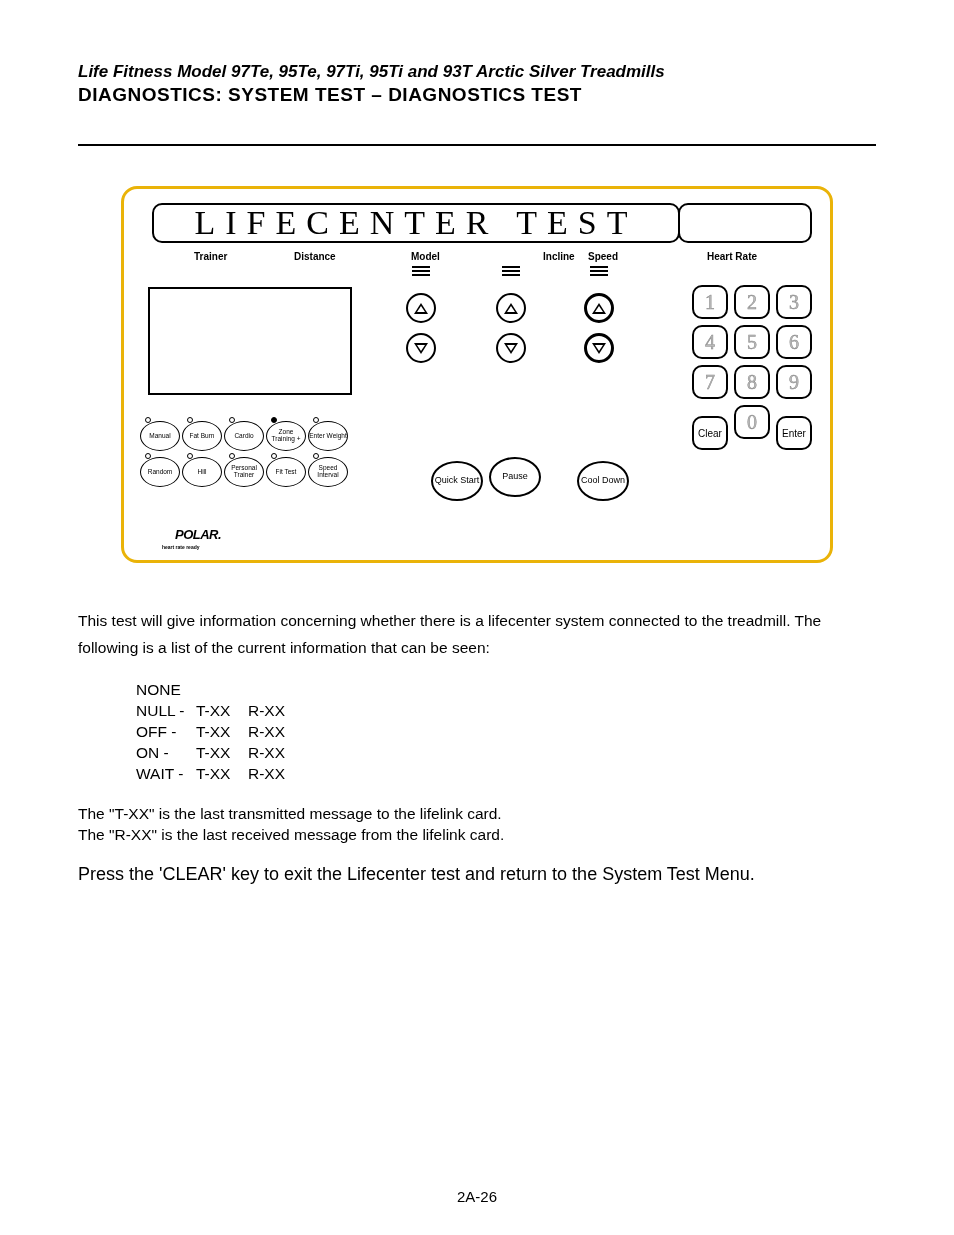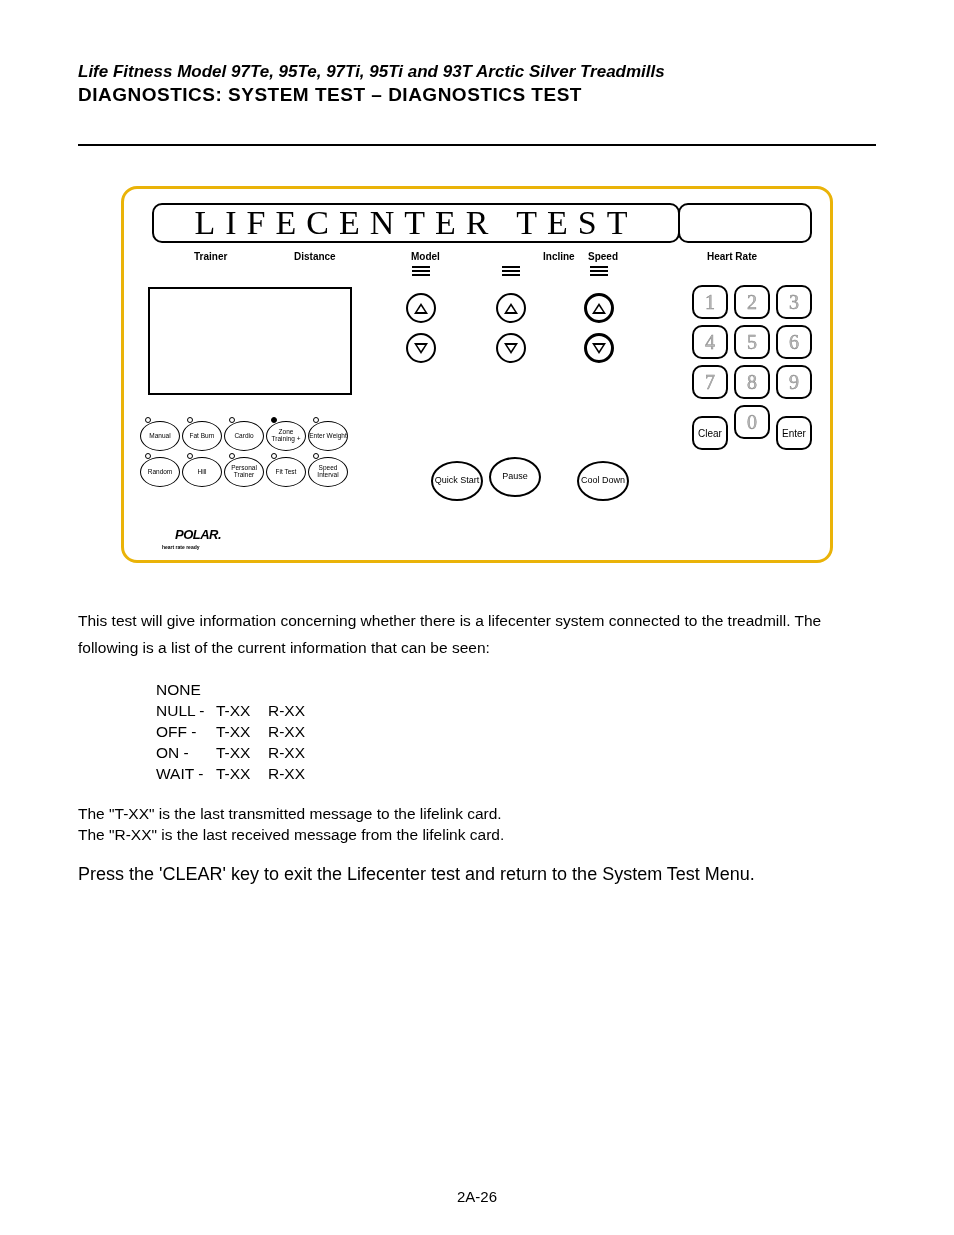--- a/index.html
+++ b/index.html
@@ -85,21 +85,21 @@
     font-family:"Times New Roman",serif;font-size:20px;color:#bbb;
     -webkit-text-stroke:0.5px #888;
   }
   .kp-btn.txt{font-family:Arial;font-size:10px;color:#000;margin-top:11px;-webkit-text-stroke:0;}
 
   .polar{position:absolute;left:20px;bottom:18px;font-style:italic;font-weight:900;font-size:13px;letter-spacing:-0.5px;margin-left:31px;}
   .polar-sub{position:absolute;left:38px;bottom:10px;font-size:5px;font-weight:bold;}
 
   .body-text{font-size:15.5px;line-height:1.35;margin-top:48px;}
   .p2{margin-top:6px;}
-  .info-table{margin:20px 0 18px 76px;font-size:15.5px;}
+  .info-table{margin:20px 0 18px 56px;font-size:15.5px;}
   .info-table td{padding:0 6px 1px 0;}
   .info-table .c1{width:58px;}
   .info-table .c2{width:50px;}
   .explain{font-size:15.5px;line-height:1.35;}
   .press{font-size:18px;margin-top:18px;}
 
   .footer{position:absolute;bottom:30px;left:0;width:954px;text-align:center;font-size:15px;}
 </style>
 </head>
 <body>

